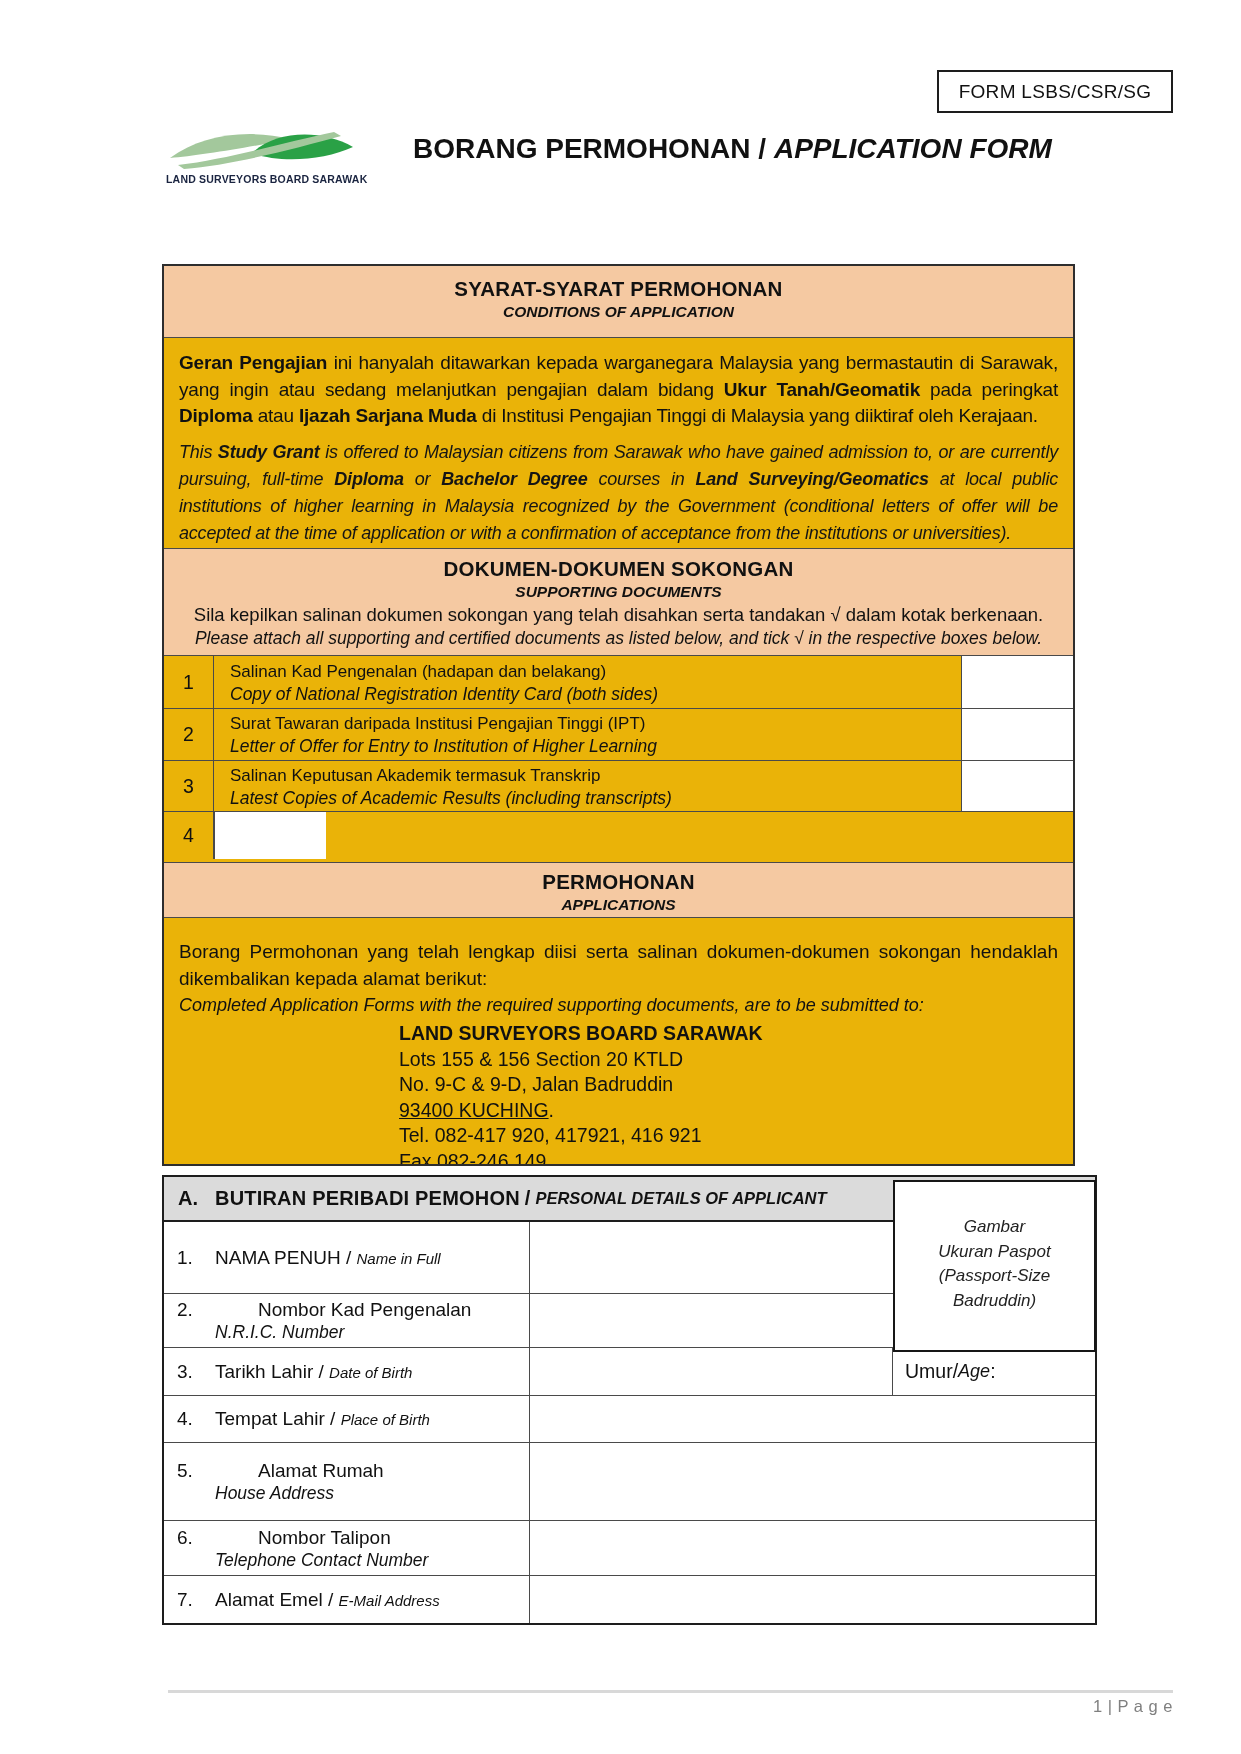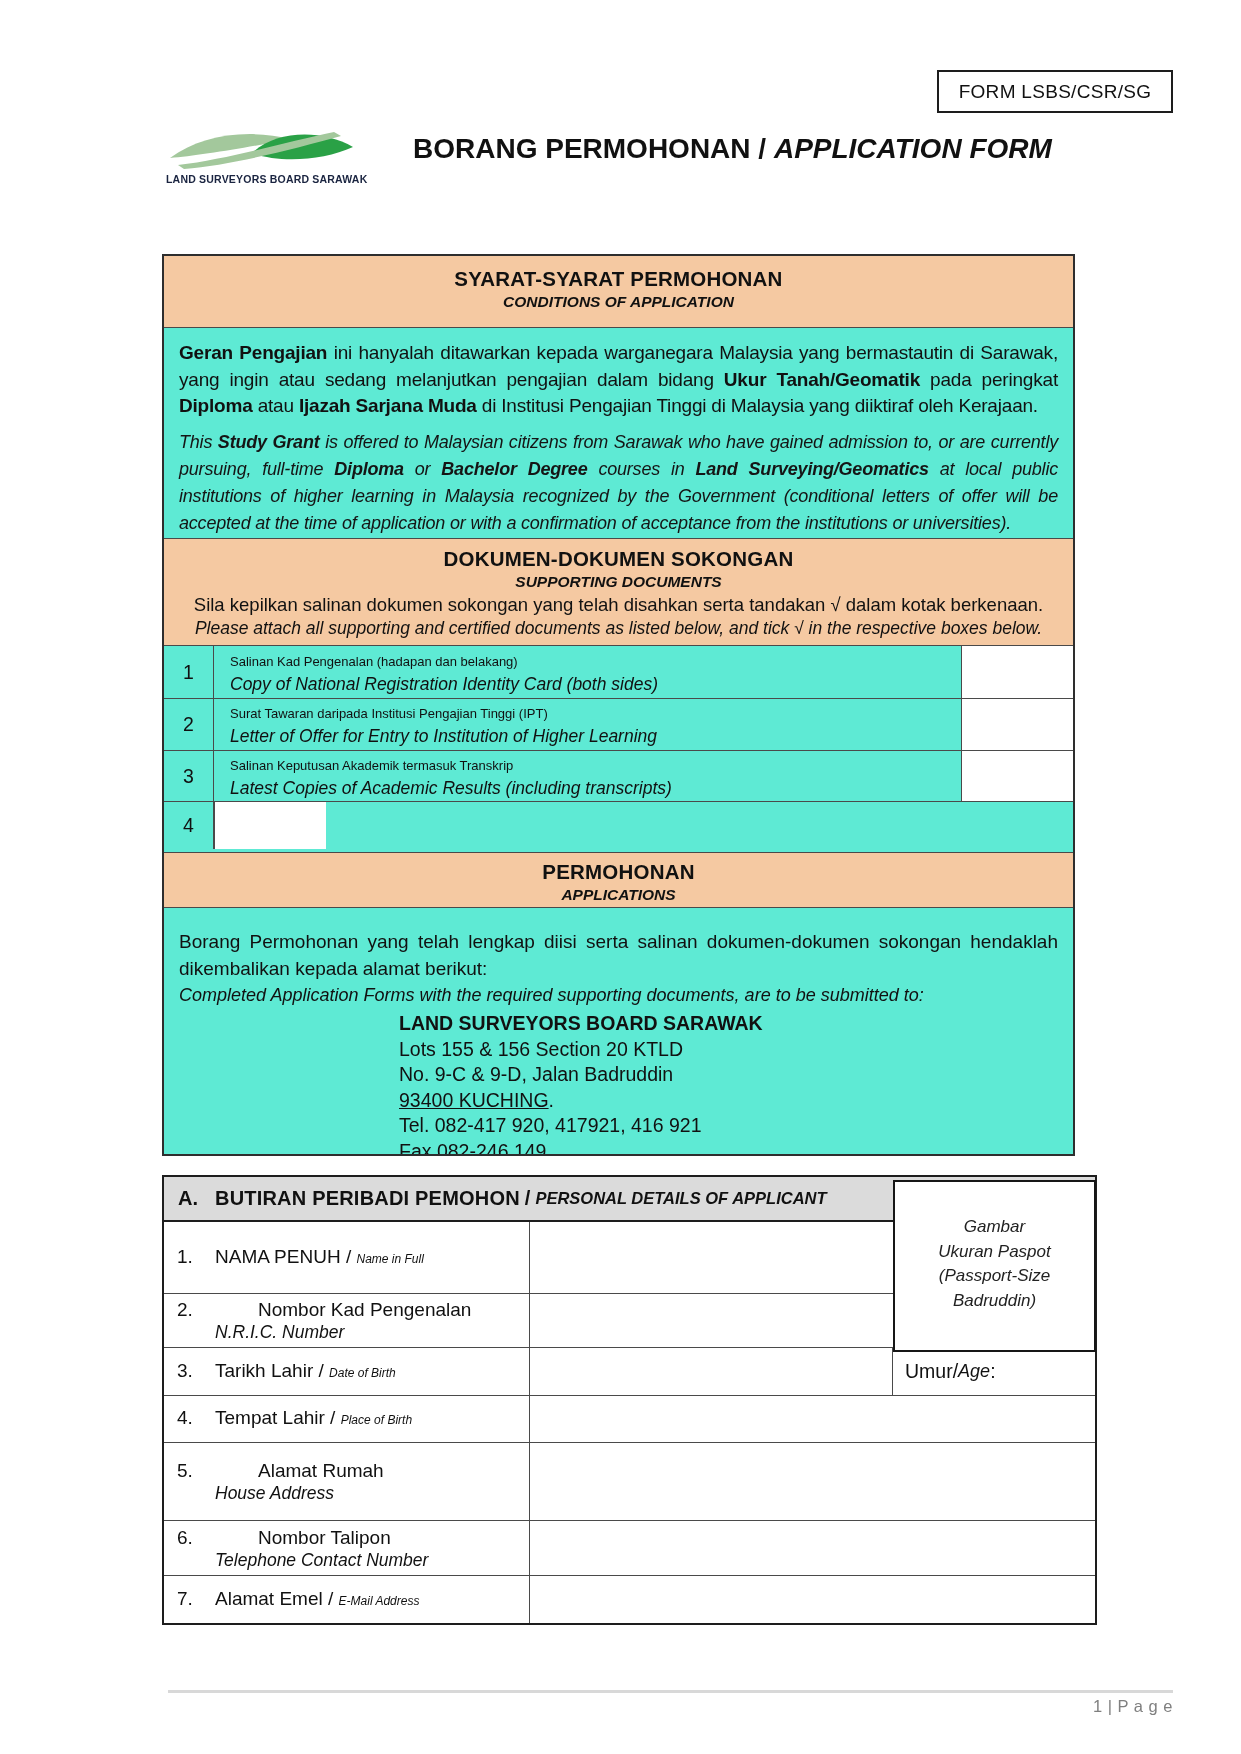--- a/index.html
+++ b/index.html
@@ -18,22 +18,22 @@
   .logo svg{display:block;width:190px;height:48px;}
   .logo-caption{font-size:10.5px;font-weight:700;letter-spacing:.2px;color:#1A2440;white-space:nowrap;margin-top:1px;}
 
   
   .doc-title{position:absolute;left:413px;top:131px;}
   .t-line1{font-size:28px;font-weight:700;line-height:36px;white-space:nowrap;}
   .t-line2{font-size:33px;font-weight:700;line-height:44px;white-space:nowrap;}
   .t-en{font-style:italic;}
 
   
-  .main-box{position:absolute;left:162px;top:254px;width:913px;height:902px;box-sizing:border-box;
-            border:2px solid #2e2e2e;background:#5eead4;}
+  .main-box{position:absolute;left:162px;top:264px;width:913px;height:902px;box-sizing:border-box;
+            border:2px solid #2e2e2e;background:#eab308;}
   .peach{background:#F5C9A2;text-align:center;box-sizing:border-box;}
   .p1{height:72px;border-bottom:1.5px solid #4a4a4a;padding-top:10px;}
   .p2{height:108px;border-top:1.5px solid #4a4a4a;border-bottom:1.5px solid #4a4a4a;padding-top:7px;}
   .p3{height:56px;border-top:1.5px solid #4a4a4a;border-bottom:1.5px solid #4a4a4a;padding-top:6px;text-align:center;}
   .ph-title{font-size:20.5px;font-weight:700;line-height:26px;letter-spacing:.2px;}
   .ph-sub{font-size:15.5px;font-weight:700;font-style:italic;line-height:20px;}
   .instr-my{font-size:18.5px;line-height:25px;}
   .instr-en{font-size:17.5px;font-style:italic;line-height:22px;}
 
   .sec-body{box-sizing:border-box;padding:12px 15px;overflow:hidden;}
@@ -41,21 +41,21 @@
   .para-my{font-size:19px;line-height:26.5px;text-align:justify;letter-spacing:-0.2px;margin:0 0 9px 0;}
   .para-en{font-size:18px;font-style:italic;line-height:27px;text-align:justify;letter-spacing:-0.2px;margin:0;color:#151515;}
 
   .doc-table{height:206px;overflow:hidden;}
   .doc-row{display:flex;align-items:stretch;box-sizing:border-box;}
   .doc-row + .doc-row{border-top:1.5px solid #4a4a4a;}
   .dr1,.dr2{height:52px;} .dr3{height:51px;} .dr4{height:48px;}
   .doc-num{width:50px;flex:none;border-right:1.5px solid #4a4a4a;box-sizing:border-box;
            display:flex;align-items:center;justify-content:center;font-size:19.5px;}
   .doc-desc{flex:1;padding-left:16px;display:flex;flex-direction:column;justify-content:center;}
-  .d-my{font-size:13px;line-height:24px;}
+  .d-my{font-size:17px;line-height:24px;}
   .d-en{font-size:17.5px;font-style:italic;line-height:21px;}
   .doc-tick{width:112px;flex:none;border-left:1.5px solid #4a4a4a;box-sizing:border-box;background:#fff;}
 
   .app-body{height:246px;padding:20px 15px;}
   .app-my{font-size:19px;line-height:27px;text-align:justify;margin:0;}
   .app-en{font-size:18px;font-style:italic;line-height:27px;margin:0;}
   .address{margin-left:220px;font-size:19.5px;line-height:25.5px;margin-top:2px;}
 
   
   .sec-a-bar{position:absolute;left:162px;top:1175px;width:935px;height:47px;box-sizing:border-box;
@@ -71,21 +71,21 @@
   .a-row + .a-row{border-top:1.5px solid #4a4a4a;}
   .ar1{height:71px;} .ar2{height:54px;} .ar3{height:48px;} .ar4{height:47px;}
   .ar5{height:78px;} .ar6{height:55px;} .ar7{height:48px;}
   .a-label{width:366px;flex:none;border-right:1.5px solid #4a4a4a;box-sizing:border-box;
            display:flex;align-items:center;padding-left:13px;}
   .a-pair{display:flex;align-items:baseline;}
   .a-no{width:38px;flex:none;font-size:19px;}
   .lab-line{font-size:19px;line-height:23px;}
   .lab-my{font-size:19px;line-height:23px;display:block;margin-left:43px;}
   .lab-en{font-size:17.5px;font-style:italic;line-height:22px;display:block;}
-  .lab-en-inl{font-size:12px;font-style:italic;}
+  .lab-en-inl{font-size:15px;font-style:italic;}
   .a-value{flex:1;}
   .a-value-split{flex:1;display:flex;}
   .dob-space{width:363px;flex:none;border-right:1.5px solid #4a4a4a;box-sizing:border-box;}
   .age-cell{flex:1;display:flex;align-items:center;padding-left:12px;font-size:19.5px;}
   .age-cell .lab-en-inl{font-size:18px;}
 
   
   .photo-box{position:absolute;left:893px;top:1180px;width:203px;height:172px;box-sizing:border-box;
              background:#fff;border:2.5px solid #161616;z-index:5;text-align:center;padding-top:33px;
              font-style:italic;font-size:17px;line-height:24.5px;color:#222;}

